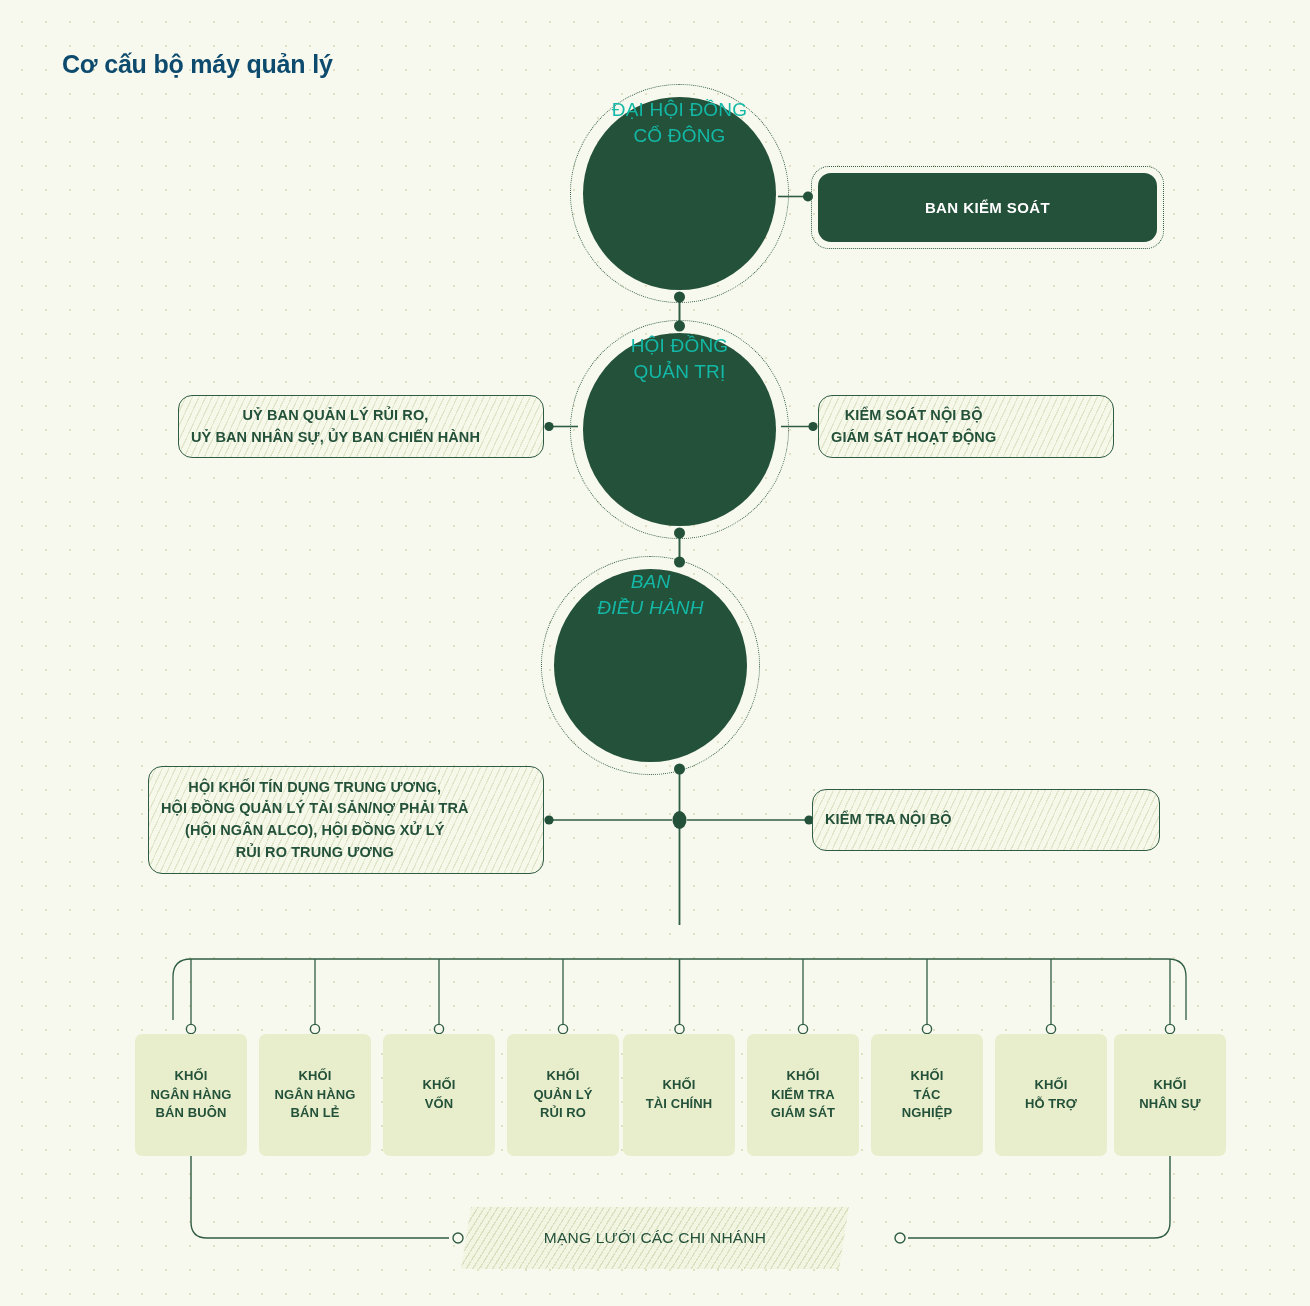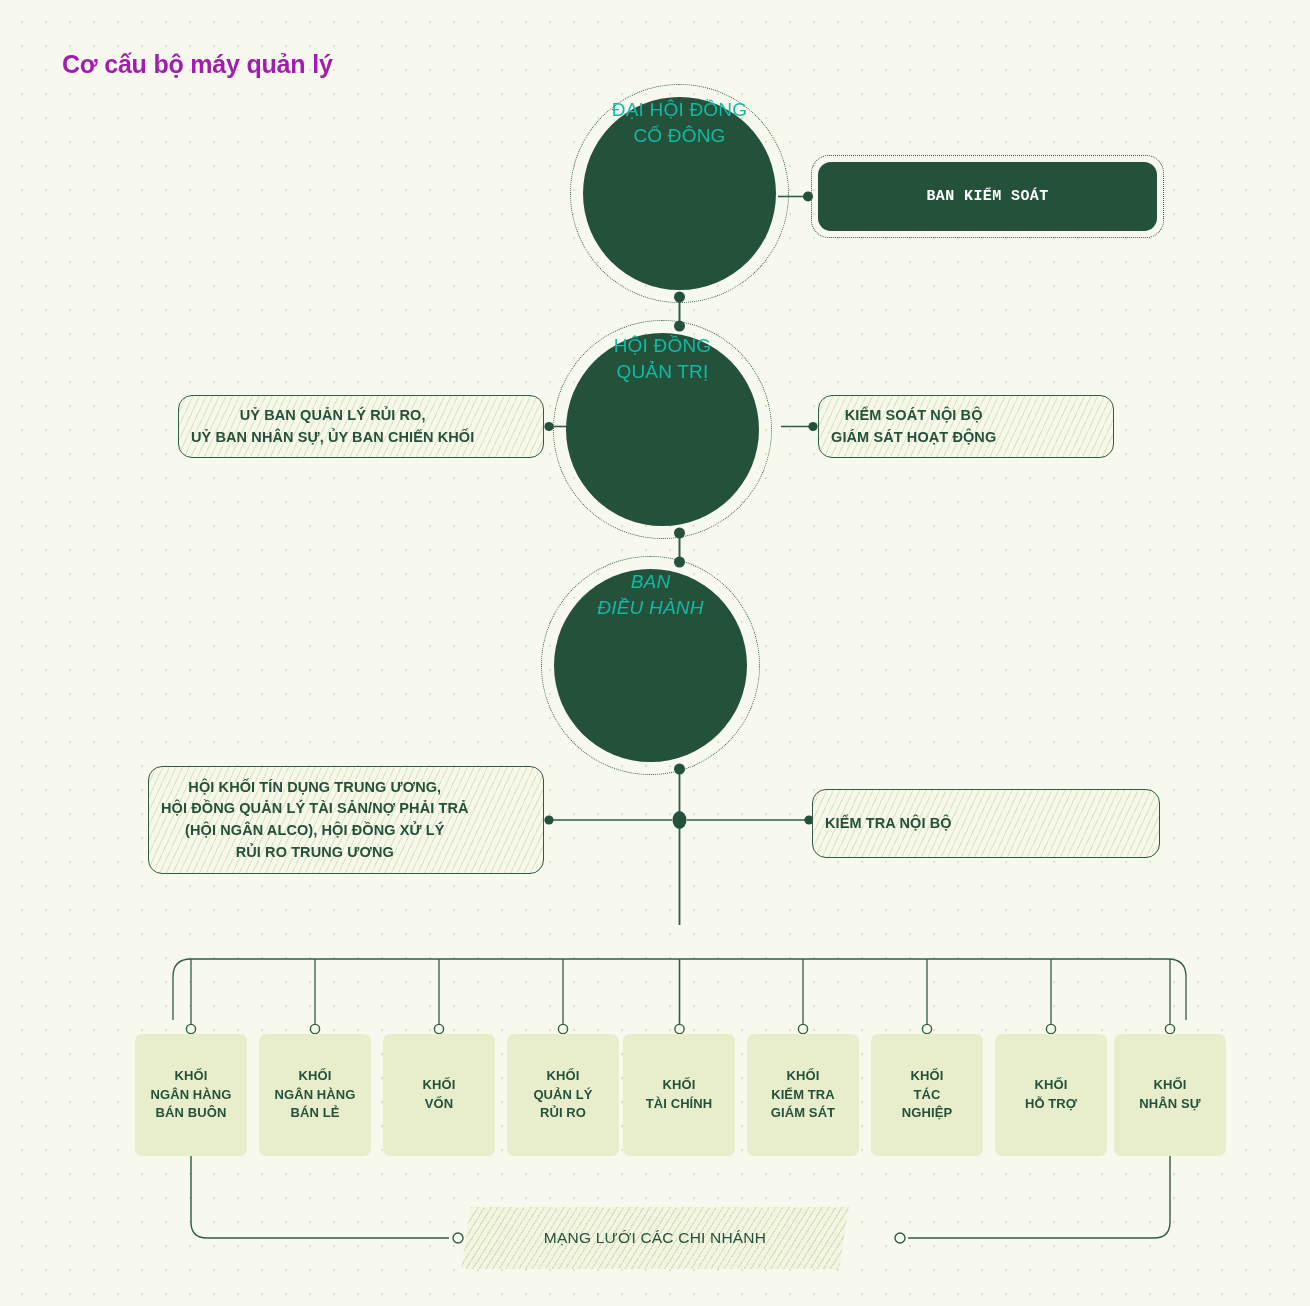--- a/index.html
+++ b/index.html
@@ -23,21 +23,21 @@
     opacity: 0.85;
     pointer-events: none;
   }
 
   #page-title {
     position: absolute;
     left: 62px;
     top: 50px;
     font-size: 25px;
     font-weight: bold;
-    color: #a21caf;
+    color: #0c4a6e;
     letter-spacing: -0.2px;
   }
 
   
   .node-circle {
     position: absolute;
     border-radius: 50%;
     background: #23513a;
     color: #14b8a6;
     display: flex;
@@ -52,21 +52,21 @@
   .node-circle .ring {
     position: absolute;
     left: -13px; top: -13px; right: -13px; bottom: -13px;
     border-radius: 50%;
     border: 1.6px dotted #2f5c44;
     pointer-events: none;
   }
   .node-circle .label { position: relative; z-index: 2; padding: 0 10px; }
 
   #circle-gms  { left: 583px; top: 97px;  width: 193px; height: 193px; }
-  #circle-bod  { left: 566px; top: 333px; width: 193px; height: 193px; }
+  #circle-bod  { left: 583px; top: 333px; width: 193px; height: 193px; }
   #circle-exec { left: 554px; top: 569px; width: 193px; height: 193px; font-style: italic; }
 
   
   .hatch-box {
     position: absolute;
     border: 1.5px solid #2f5c44;
     border-radius: 14px;
     color: #23513a;
     display: flex;
     align-items: center;
@@ -80,30 +80,29 @@
     background-image: repeating-linear-gradient(115deg,
         rgba(160,175,110,0.25) 0px, rgba(160,175,110,0.25) 1.2px,
         rgba(0,0,0,0) 1.2px, rgba(0,0,0,0) 6px);
     z-index: 5;
     padding: 6px 12px;
   }
 
   #box-committees   { left: 178px; top: 395px; width: 366px; height: 63px; }
   #box-internal-ctl { left: 818px; top: 395px; width: 296px; height: 63px; }
   #box-councils     { left: 148px; top: 766px; width: 396px; height: 108px; }
-  #box-internal-aud { left: 812px; top: 789px; width: 348px; height: 69px; }
+  #box-internal-aud { left: 812px; top: 789px; width: 348px; height: 62px; }
 
   
   #box-supervisory-outer {
     position: absolute;
-    left: 811px; top: 155px; width: 353px; height: 83px;
+    left: 811px; top: 166px; width: 353px; height: 83px;
     border: 1.6px dotted #2f5c44;
     border-radius: 18px;
     z-index: 5;
-    font-family: Liberation Mono, monospace;
   }
   #box-supervisory {
     position: absolute;
     left: 6px; top: 6px; right: 6px; bottom: 6px;
     background: #23513a;
     border-radius: 13px;
     color: #ffffff;
     display: flex;
     align-items: center;
     justify-content: center;
@@ -243,21 +242,21 @@
   <span class="ring"></span>
   <span class="label">
     <span>HỘI ĐỒNG</span><br>
     <span>QUẢN TRỊ</span>
   </span>
 </div>
 
 <div class="hatch-box" id="box-committees">
   <span>
     <span>UỶ BAN QUẢN LÝ RỦI RO,</span><br>
-    <span>UỶ BAN NHÂN SỰ, ỦY BAN CHIẾN KHỐI</span>
+    <span>UỶ BAN NHÂN SỰ, ỦY BAN CHIẾN HÀNH</span>
   </span>
 </div>
 
 <div class="hatch-box" id="box-internal-ctl">
   <span>
     <span>KIỂM SOÁT NỘI BỘ</span><br>
     <span>GIÁM SÁT HOẠT ĐỘNG</span>
   </span>
 </div>
 

